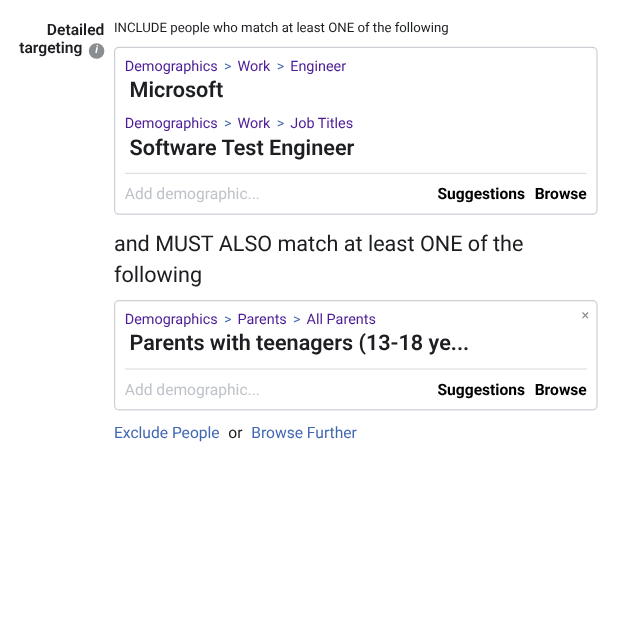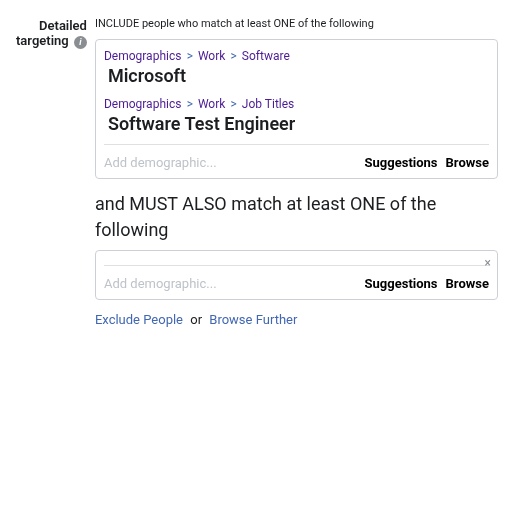--- a/index.html
+++ b/index.html
@@ -167,21 +167,21 @@
     <div class="include-label">INCLUDE people who match at least ONE of the following</div>
 
     <div class="targeting-box">
 
       <div class="targeting-box-section">
         <div>
           <a class="breadcrumb-link">Demographics</a>
           <span class="breadcrumb-sep"> &gt; </span>
           <a class="breadcrumb-link">Work</a>
           <span class="breadcrumb-sep"> &gt; </span>
-          <a class="breadcrumb-link">Software</a>
+          <a class="breadcrumb-link">Engineer</a>
         </div>
         <div class="targeting-value">Microsoft</div>
       </div>
 
       <div class="targeting-box-section">
         <div>
           <a class="breadcrumb-link">Demographics</a>
           <span class="breadcrumb-sep"> &gt; </span>
           <a class="breadcrumb-link">Work</a>
           <span class="breadcrumb-sep"> &gt; </span>
@@ -197,20 +197,30 @@
         <span class="action-link">Suggestions</span>
         <span class="action-link">Browse</span>
       </div>
     </div>
 
     <div class="and-label">and MUST ALSO match at least ONE of the following</div>
 
     <div class="targeting-box">
       <span class="close-btn">×</span>
 
+      <div class="targeting-box-section">
+        <div>
+          <a class="breadcrumb-link">Demographics</a>
+          <span class="breadcrumb-sep"> &gt; </span>
+          <a class="breadcrumb-link">Parents</a>
+          <span class="breadcrumb-sep"> &gt; </span>
+          <a class="breadcrumb-link">All Parents</a>
+        </div>
+        <div class="targeting-value">Parents with teenagers (13-18 ye...</div>
+      </div>
 
       <hr class="divider">
 
       <div class="add-row">
         <span class="add-placeholder">Add demographic...</span>
         <span class="action-link">Suggestions</span>
         <span class="action-link">Browse</span>
       </div>
     </div>
 

